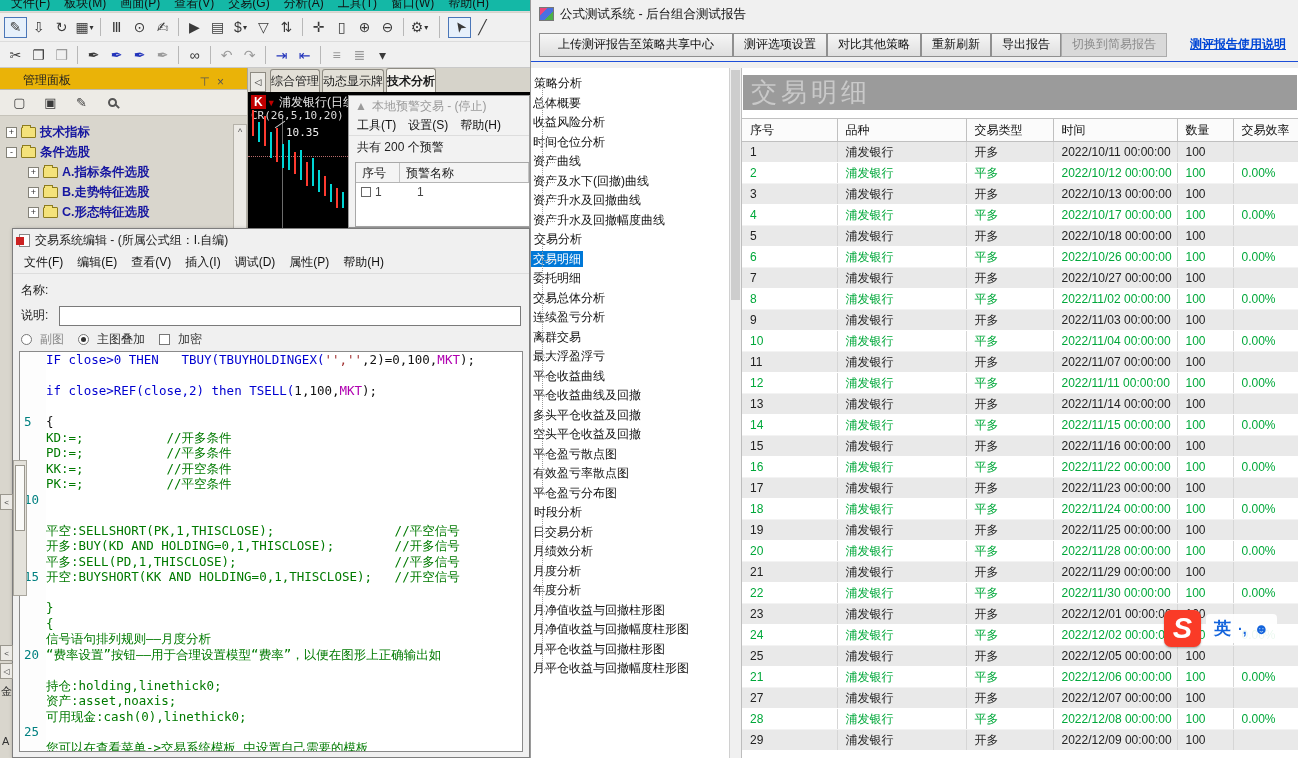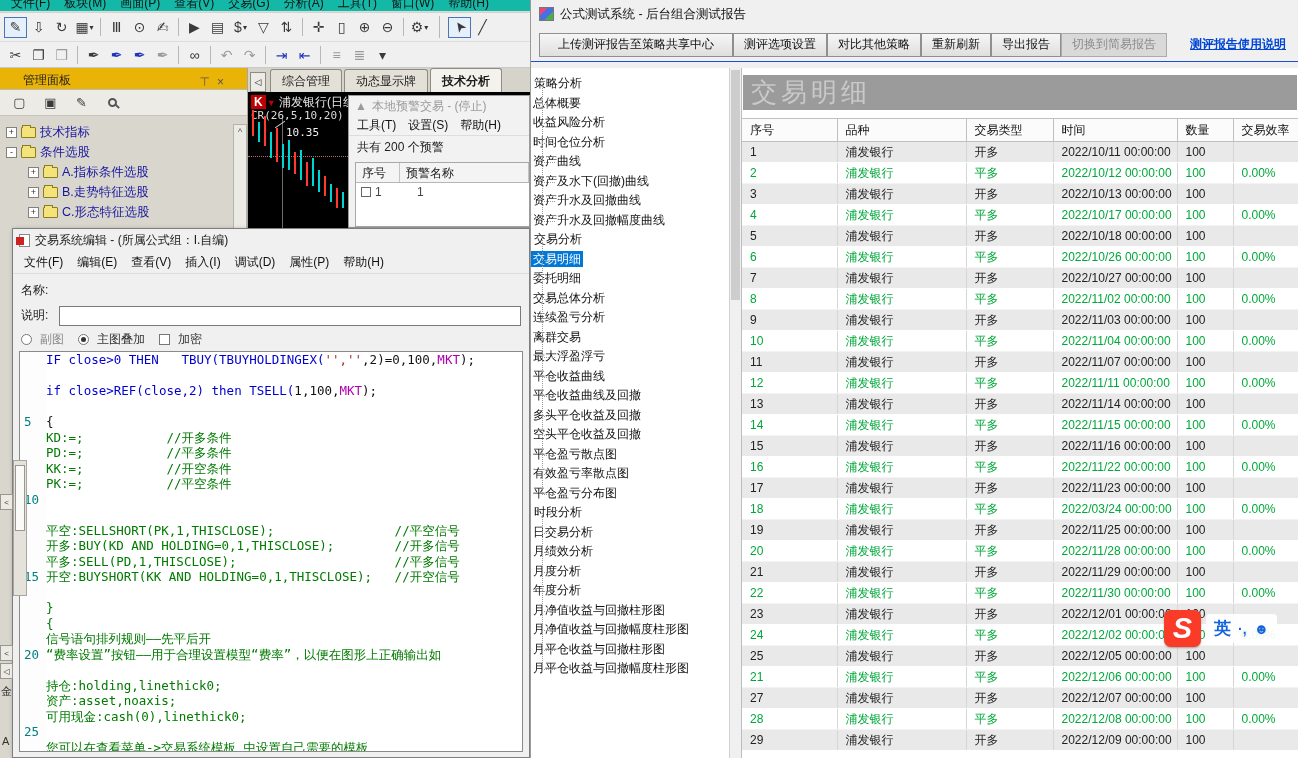--- a/index.html
+++ b/index.html
@@ -30,27 +30,27 @@
   .mgmt-tool{height:26px;display:flex;align-items:center;gap:8px;padding-left:8px;border-bottom:1px solid #c6c3ba;background:#edebe6}
   .mgmt-tool .tb-btn{font-size:13px}
   .mag{width:9px;height:9px;border:2px solid #555;border-radius:50%;position:relative;display:inline-block}
   .mag::after{content:"";position:absolute;width:6px;height:2px;background:#555;transform:rotate(45deg);right:-5px;bottom:-2px}
   #mgmt-tree{padding:6px 0 0 6px;position:relative}
   .tree-row{height:20px;display:flex;align-items:center;white-space:nowrap}
   .tree-row.child{padding-left:22px}
   .expander{width:11px;height:11px;border:1px solid #848278;background:#fff;font-size:9px;line-height:9px;text-align:center;color:#333;margin-right:4px;flex:0 0 auto}
   .folder{width:15px;height:11px;background:#f4e27a;border:1px solid #8d7c1e;border-radius:1px;position:relative;margin-right:4px;flex:0 0 auto}
   .folder::before{content:"";position:absolute;top:-3px;left:0;width:7px;height:2px;background:#f4e27a;border:1px solid #8d7c1e;border-bottom:none}
-  .tree-label{font-weight:normal;color:#1717a0;font-size:12.5px}
+  .tree-label{font-weight:bold;color:#1717a0;font-size:12.5px}
   .tree-scroll{position:absolute;right:0;top:56px;width:14px;height:110px;background:#eceae5;border:1px solid #b5b2a9;text-align:center;color:#555;font-size:9px;padding-top:2px}
 
   
   #tabstrip{left:248px;top:68px;width:282px;height:24px;background:#d6d3ca;display:flex;align-items:flex-end}
   .tab-back{width:16px;height:20px;border:1px solid #8e8b82;background:#ecebe6;font-size:9px;display:flex;align-items:center;justify-content:center;margin:0 4px 0 2px}
-  .tab{padding:3px 11px 2px;border:1px solid #8e8b82;border-bottom:none;background:#e3e0d7;margin-right:2px;border-radius:3px 3px 0 0;white-space:nowrap}
+  .tab{padding:3px 0 2px;border:1px solid #8e8b82;border-bottom:none;background:#e3e0d7;margin-right:2px;border-radius:3px 3px 0 0;white-space:nowrap}
   .tab.active{background:#f4f2ed;font-weight:bold;padding-top:4px}
   #chart{left:248px;top:92px;width:282px;height:136px;background:#000;overflow:hidden}
   .chart-line1{position:absolute;left:3px;top:2px;color:#e8e8e8;white-space:nowrap}
   .kbadge{display:inline-block;background:#c00000;color:#fff;font-weight:bold;padding:0 3px;margin-right:1px}
   .kdd{color:#c00000;font-size:9px}
   .chart-line2{position:absolute;left:3px;top:17px;color:#dcdcdc;font-family:"DejaVu Sans Mono",monospace;font-size:11px;white-space:nowrap}
   .price-label{position:absolute;left:38px;top:34px;color:#eee;font-family:"DejaVu Sans Mono",monospace;font-size:11px}
   .price-tick{position:absolute;left:26px;top:32px;width:12px;height:1px;background:#ccc;transform:rotate(-35deg)}
   .dot-line{position:absolute;left:0;top:64px;width:282px;border-top:1px dotted #b56a6a}
   .v-line{position:absolute;left:34px;top:24px;bottom:0;width:1px;background:#9a9a9a;opacity:.7}
@@ -454,21 +454,21 @@
       <div class="code-line"><span class="lnum"></span><span><span class="cc">PK:=;           //平空条件</span></span></div>
       <div class="code-line"><span class="lnum">10</span><span> </span></div>
       <div class="code-line"><span class="lnum"></span><span> </span></div>
       <div class="code-line"><span class="lnum"></span><span><span class="cc">平空:SELLSHORT(PK,1,THISCLOSE);                //平空信号</span></span></div>
       <div class="code-line"><span class="lnum"></span><span><span class="cc">开多:BUY(KD AND HOLDING=0,1,THISCLOSE);        //开多信号</span></span></div>
       <div class="code-line"><span class="lnum"></span><span><span class="cc">平多:SELL(PD,1,THISCLOSE);                     //平多信号</span></span></div>
       <div class="code-line"><span class="lnum">15</span><span><span class="cc">开空:BUYSHORT(KK AND HOLDING=0,1,THISCLOSE);   //开空信号</span></span></div>
       <div class="code-line"><span class="lnum"></span><span> </span></div>
       <div class="code-line"><span class="lnum"></span><span><span class="cc">}</span></span></div>
       <div class="code-line"><span class="lnum"></span><span><span class="cc">{</span></span></div>
-      <div class="code-line"><span class="lnum"></span><span><span class="cc">信号语句排列规则——先平后开</span></span></div>
+      <div class="code-line"><span class="lnum"></span><span><span class="cc">信号语句排列规则——月度分析</span></span></div>
       <div class="code-line"><span class="lnum">20</span><span><span class="cc">“费率设置”按钮——用于合理设置模型“费率”，以便在图形上正确输出如</span></span></div>
       <div class="code-line"><span class="lnum"></span><span> </span></div>
       <div class="code-line"><span class="lnum"></span><span><span class="cc">持仓:holding,linethick0;</span></span></div>
       <div class="code-line"><span class="lnum"></span><span><span class="cc">资产:asset,noaxis;</span></span></div>
       <div class="code-line"><span class="lnum"></span><span><span class="cc">可用现金:cash(0),linethick0;</span></span></div>
       <div class="code-line"><span class="lnum">25</span><span> </span></div>
       <div class="code-line"><span class="lnum"></span><span><span class="cc">您可以在查看菜单-&gt;交易系统模板 中设置自己需要的模板</span></span></div>
     </div>
 </div>
 
@@ -677,21 +677,21 @@
             <td>浦发银行</td>
             <td>开多</td>
             <td>2022/11/23 00:00:00</td>
             <td>100</td>
             <td></td>
           </tr>
           <tr class="row-close">
             <td>18</td>
             <td>浦发银行</td>
             <td>平多</td>
-            <td>2022/03/24 00:00:00</td>
+            <td>2022/11/24 00:00:00</td>
             <td>100</td>
             <td>0.00%</td>
           </tr>
           <tr class="row-open">
             <td>19</td>
             <td>浦发银行</td>
             <td>开多</td>
             <td>2022/11/25 00:00:00</td>
             <td>100</td>
             <td></td>

